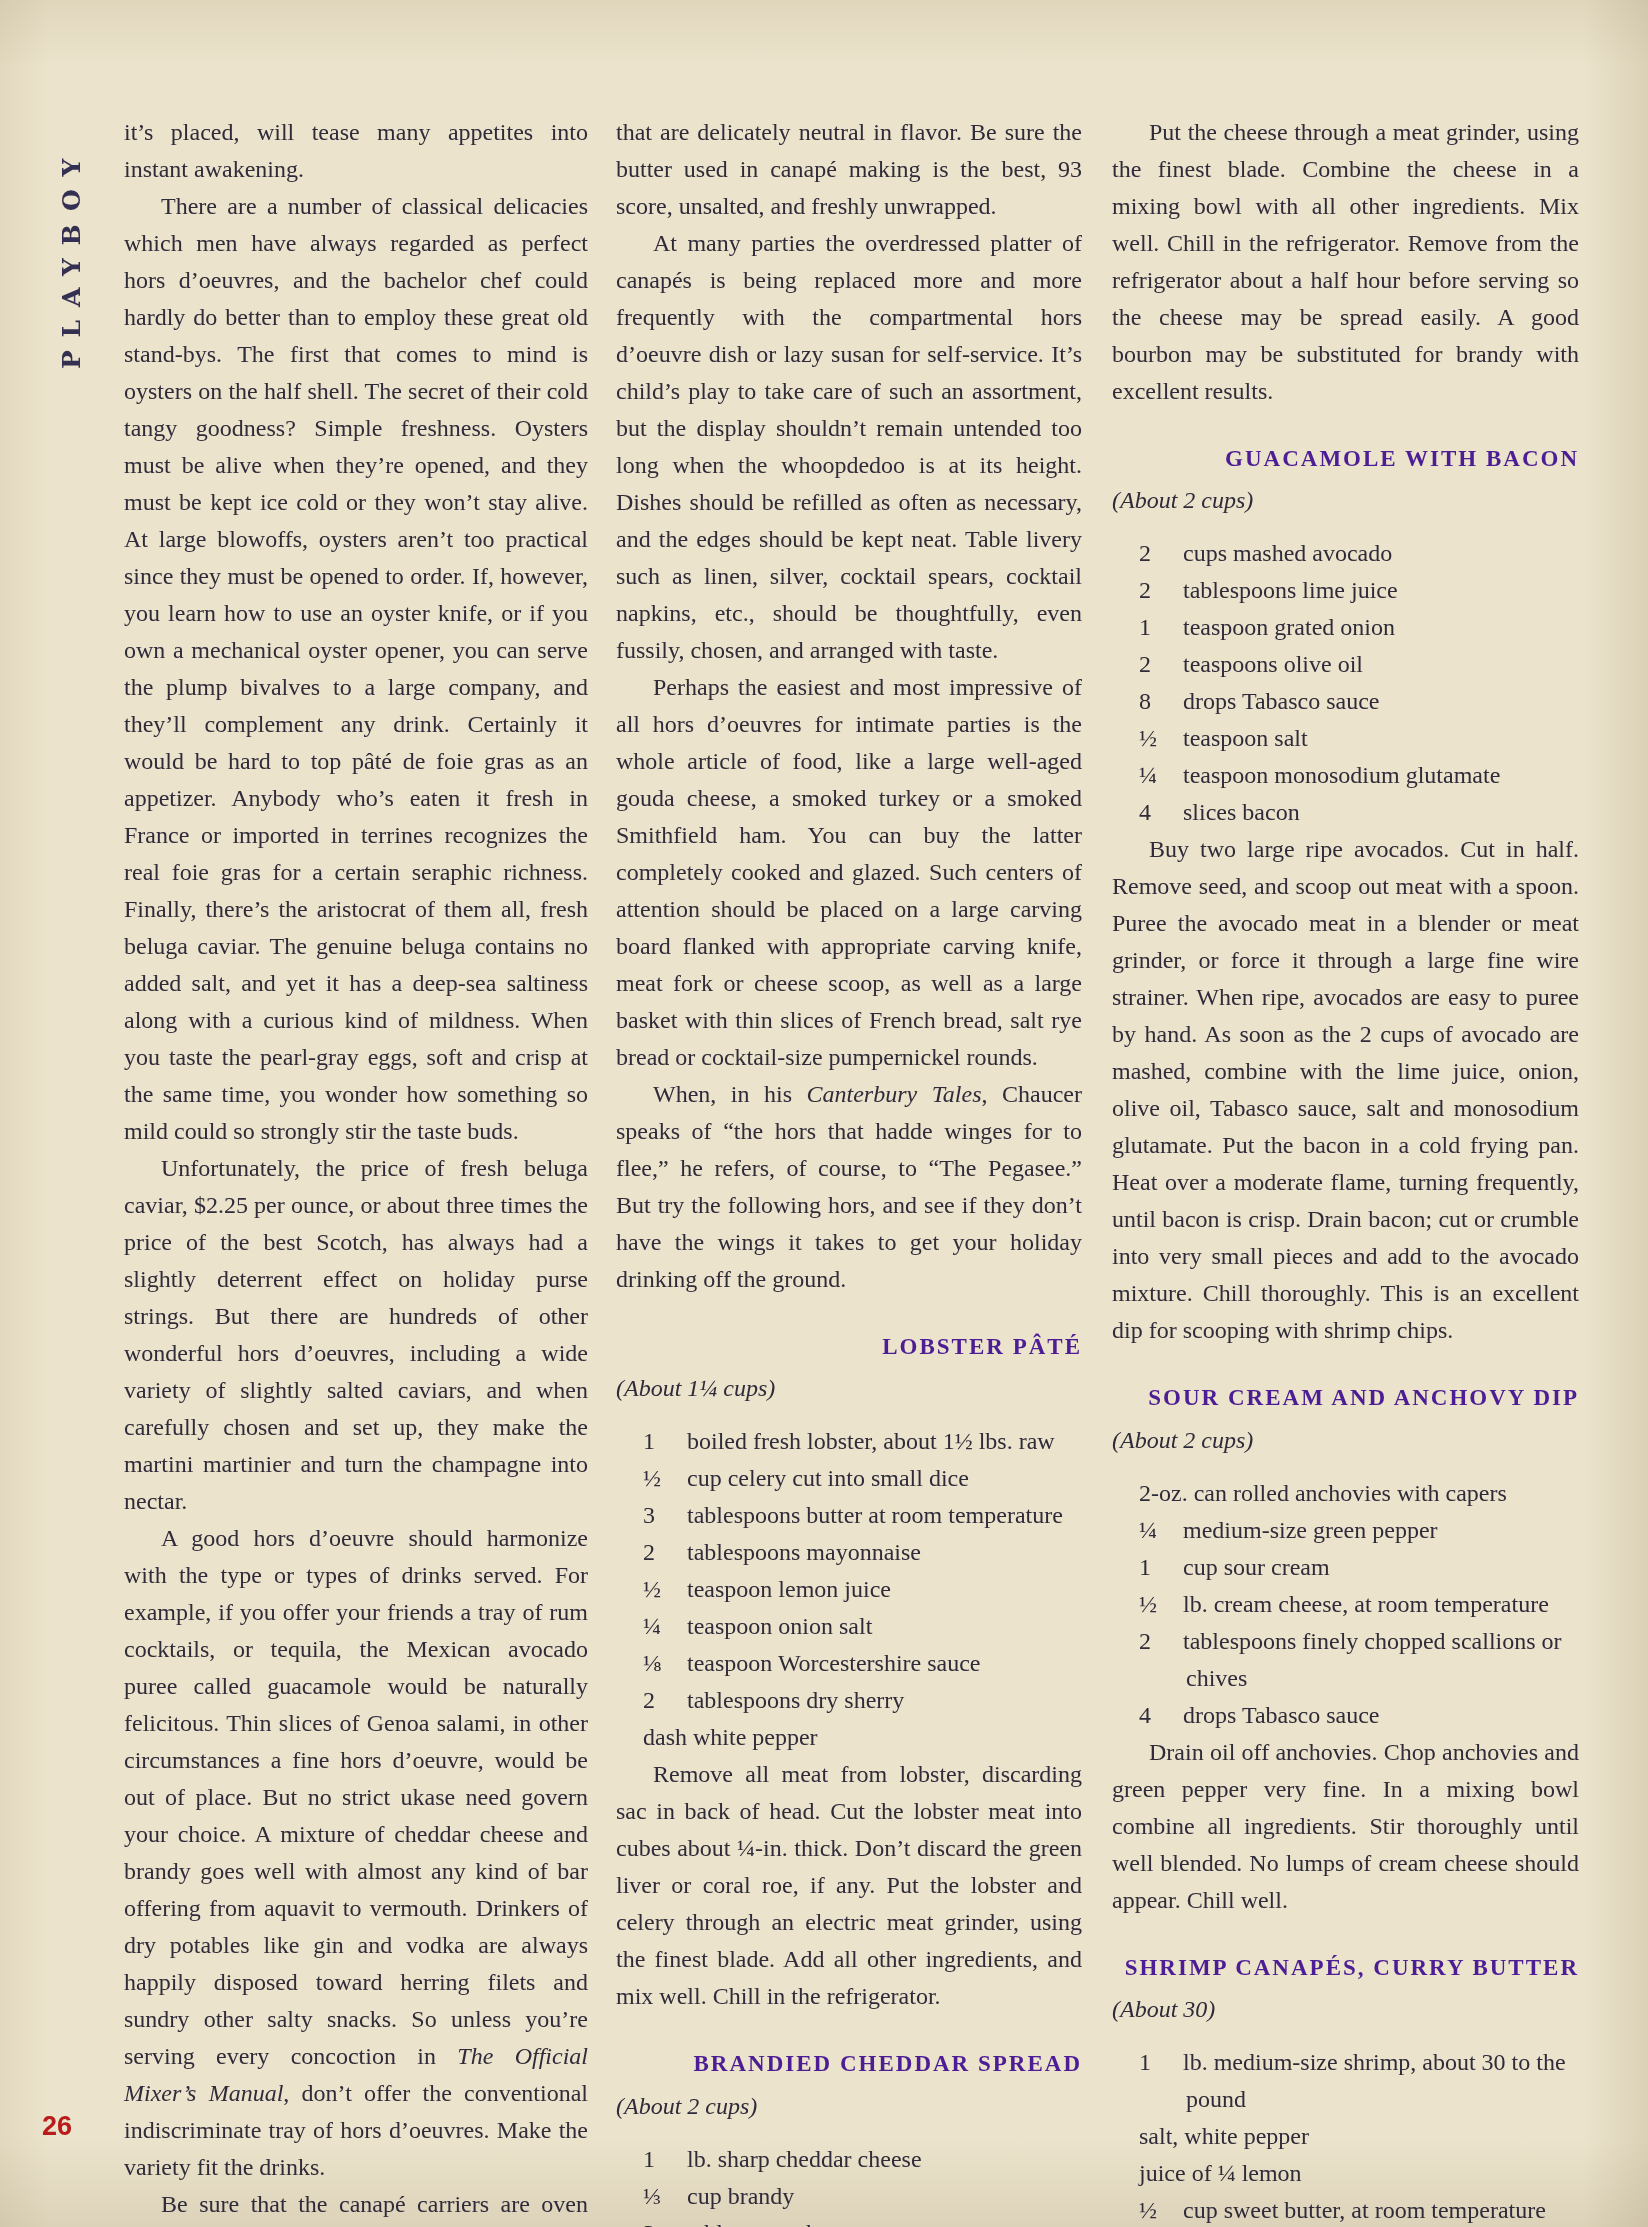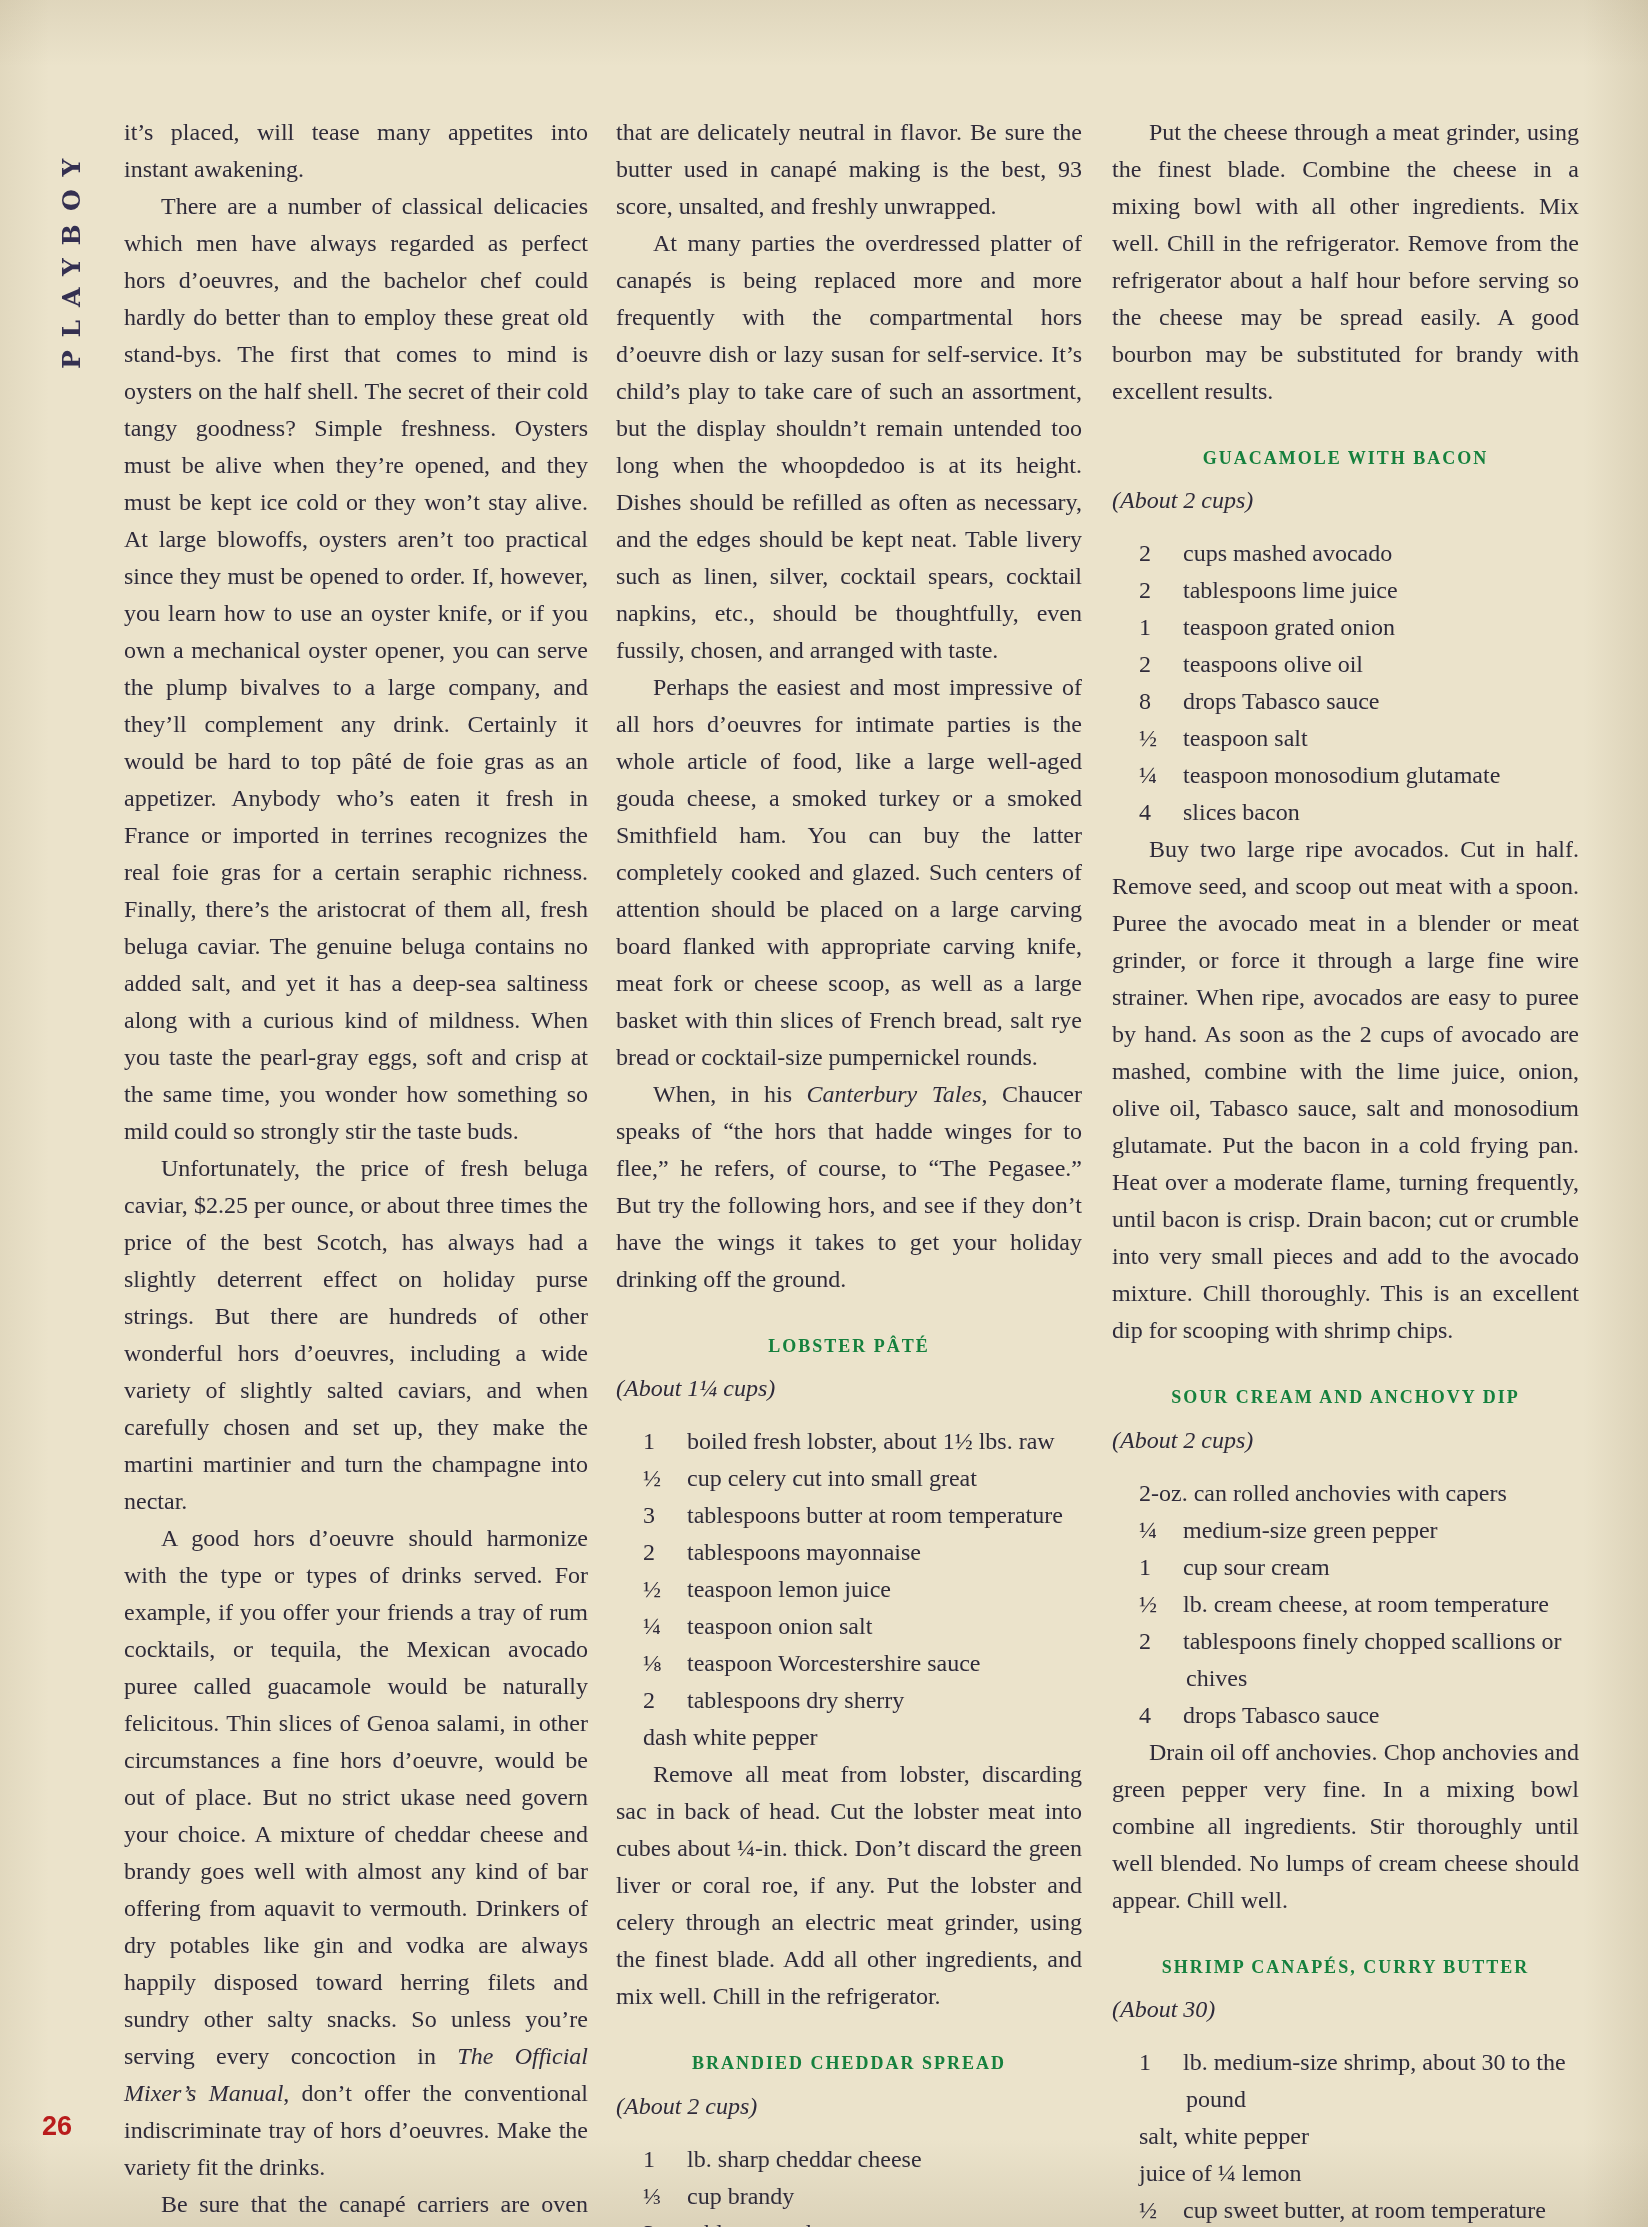--- a/index.html
+++ b/index.html
@@ -32,26 +32,26 @@
   #col3 { left: 1112px; width: 467px; }
 
   .col p {
     margin: 0;
     text-indent: 37px;
   }
   .col p.noindent { text-indent: 0; }
 
   .recipe-h {
     margin: 30px 0 5.4px 0;
-    text-align: center;
+    text-align: right;
     text-indent: 0;
-    font-size: 18px;
+    font-size: 23px;
     font-weight: 700;
     letter-spacing: 2px;
-    color: #15803d;
+    color: #4c1d95;
   }
   .recipe-sub {
     margin: 0 0 16px 0;
     text-align: left;
     text-indent: 0;
     font-style: italic;
     font-size: 24px;
   }
   ul.ing {
     list-style: none;
@@ -112,21 +112,21 @@
   </div>
 <div id="col2" class="col">
     <p class="noindent"><span>that are delicately neutral in flavor. Be sure the butter used in canapé making is the best, 93 score, unsalted, and freshly unwrapped.</span></p>
     <p><span>At many parties the overdressed platter of canapés is being replaced more and more frequently with the compartmental hors d’oeuvre dish or lazy susan for self-service. It’s child’s play to take care of such an assortment, but the display shouldn’t remain untended too long when the whoopdedoo is at its height. Dishes should be refilled as often as necessary, and the edges should be kept neat. Table livery such as linen, silver, cocktail spears, cocktail napkins, etc., should be thoughtfully, even fussily, chosen, and arranged with taste.</span></p>
     <p><span>Perhaps the easiest and most impressive of all hors d’oeuvres for intimate parties is the whole article of food, like a large well-aged gouda cheese, a smoked turkey or a smoked Smithfield ham. You can buy the latter completely cooked and glazed. Such centers of attention should be placed on a large carving board flanked with appropriate carving knife, meat fork or cheese scoop, as well as a large basket with thin slices of French bread, salt rye bread or cocktail-size pumpernickel rounds.</span></p>
     <p><span>When, in his </span><i>Canterbury Tales</i><span>, Chaucer speaks of “the hors that hadde winges for to flee,” he refers, of course, to “The Pegasee.” But try the following hors, and see if they don’t have the wings it takes to get your holiday drinking off the ground.</span></p>
     <div class="recipe-h">LOBSTER PÂTÉ</div>
     <div class="recipe-sub">(About 1¼ cups)</div>
     <ul class="ing">
       <li><span class="qty">1</span><span>boiled fresh lobster, about 1½ lbs. raw</span></li>
-      <li><span class="qty">½</span><span>cup celery cut into small great</span></li>
+      <li><span class="qty">½</span><span>cup celery cut into small dice</span></li>
       <li><span class="qty">3</span><span>tablespoons butter at room temperature</span></li>
       <li><span class="qty">2</span><span>tablespoons mayonnaise</span></li>
       <li><span class="qty">½</span><span>teaspoon lemon juice</span></li>
       <li><span class="qty">¼</span><span>teaspoon onion salt</span></li>
       <li><span class="qty">⅛</span><span>teaspoon Worcestershire sauce</span></li>
       <li><span class="qty">2</span><span>tablespoons dry sherry</span></li>
       <li><span>dash white pepper</span></li>
     </ul>
     <p><span>Remove all meat from lobster, discarding sac in back of head. Cut the lobster meat into cubes about ¼-in. thick. Don’t discard the green liver or coral roe, if any. Put the lobster and celery through an electric meat grinder, using the finest blade. Add all other ingredients, and mix well. Chill in the refrigerator.</span></p>
     <div class="recipe-h">BRANDIED CHEDDAR SPREAD</div>

